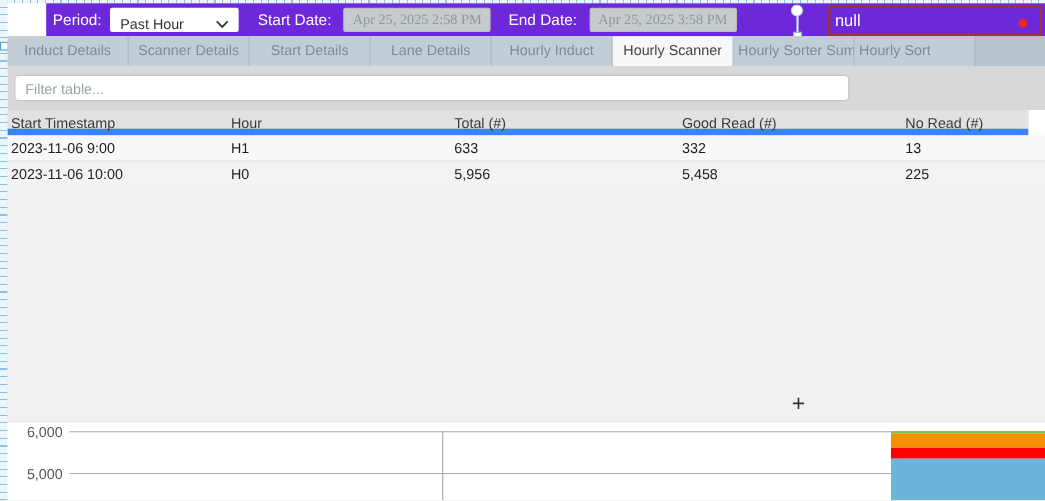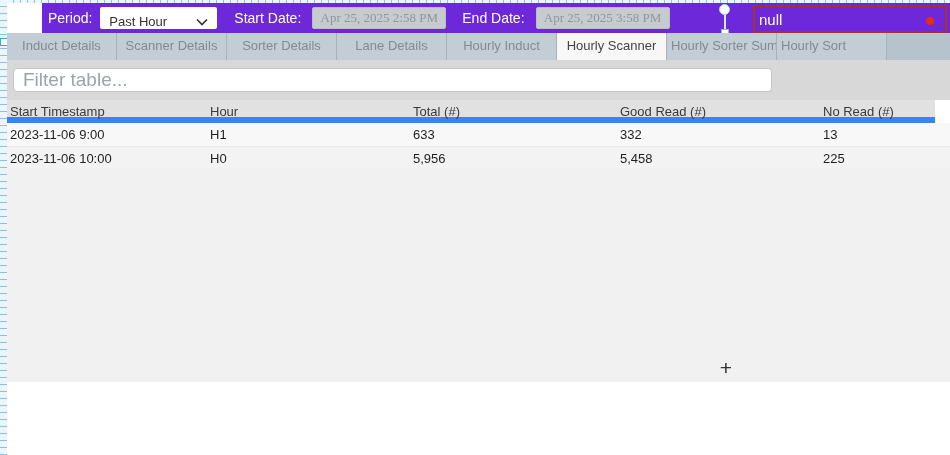--- a/index.html
+++ b/index.html
@@ -46,21 +46,21 @@
   .tab { width:110px; flex:0 0 110px; height:27px; background:#C3CDD5;
     border-right:1px solid #A6B3BD; text-align:center; line-height:26px;
     font-size:13px; color:#7E8C96; overflow:hidden; cursor:pointer; }
   .tab > span { display:inline-block; max-width:100%; white-space:nowrap; overflow:hidden; }
   .tab.active { background:#F7F7F7; color:#444; }
   .tab.clip { text-align:left; padding-left:4px; }
 
   
   .card { position:absolute; left:7px; top:60px; width:943px; height:322px; background:#D8D8D8; }
   .filter-input { position:absolute; left:6px; top:8px; width:759px; height:24px;
-    border:1px solid #c4c4c4; border-radius:4px; background:#fff; font-size:19px;
+    border:1px solid #c4c4c4; border-radius:4px; background:#fff; font-size:13px;
     color:#333; padding:0 9px; font-family:inherit; outline:none; }
   .filter-input::placeholder { color:#9aa5ad; }
   .thead { position:absolute; left:0; top:40px; width:928px; height:23px;
     background:#E1E1E1; border-bottom:6px solid #3b82f6; }
   .hspacer { position:absolute; left:928px; top:40px; width:15px; height:25px; background:#fff; }
   .cell { position:absolute; top:4px; font-size:13px; white-space:nowrap; }
   .thead .cell { color:#3a3a3a; }
   .c0{left:3px}.c1{left:203px}.c2{left:406px}.c3{left:613px}.c4{left:816px}
   .trow { position:absolute; left:0; width:943px; height:23px; color:#1f1f1f; cursor:pointer; }
   .row0 { top:63px; background:#F8F8F8; }
@@ -108,21 +108,21 @@
     <span class="red-dot"></span>
   </div>
   <div class="anchor-line"></div>
   <div class="anchor-circle"></div>
   <div class="anchor-square"></div>
   <div class="left-handle"></div>
 
   <div class="tabbar">
     <div class="tab"><span>Induct Details</span></div>
     <div class="tab"><span>Scanner Details</span></div>
-    <div class="tab"><span>Sorter Details</span></div>
+    <div class="tab"><span>Start Details</span></div>
     <div class="tab"><span>Lane Details</span></div>
     <div class="tab"><span>Hourly Induct</span></div>
     <div class="tab active"><span>Hourly Scanner</span></div>
     <div class="tab clip"><span>Hourly Sorter Summar</span></div>
     <div class="tab clip"><span>Hourly Sort</span></div>
   </div>
 
   <div class="card">
     <input class="filter-input" type="text" placeholder="Filter table..." style="">
     <div class="thead">
@@ -144,14 +144,27 @@
       <span class="cell c0">2023-11-06 10:00</span>
       <span class="cell c1">H0</span>
       <span class="cell c2">5,956</span>
       <span class="cell c3">5,458</span>
       <span class="cell c4">225</span>
     </div>
     <div class="tbody-empty"></div>
     <div class="plus">+</div>
   </div>
 
+  <div class="chart">
+    <div class="gridline g0"></div>
+    <div class="gridline g1"></div>
+    <span class="ytick y0">6,000</span>
+    <span class="ytick y1">5,000</span>
+    <div class="vline"></div>
+    <div class="bar">
+        <div style="position: absolute; left: 0px; right: 0px; top: 7.962px; height: 2.014px; background: rgb(125, 194, 66);"></div>
+        <div style="position: absolute; left: 0px; right: 0px; top: 9.976px; height: 13.49px; background: rgb(245, 144, 0);"></div>
+        <div style="position: absolute; left: 0px; right: 0px; top: 23.466px; height: 9.994px; background: rgb(255, 0, 0);"></div>
+        <div style="position: absolute; left: 0px; right: 0px; top: 33.46px; height: 202.54px; background: rgb(105, 181, 220);"></div>
+      </div>
+  </div>
 
 </div>
 
 </body></html>

